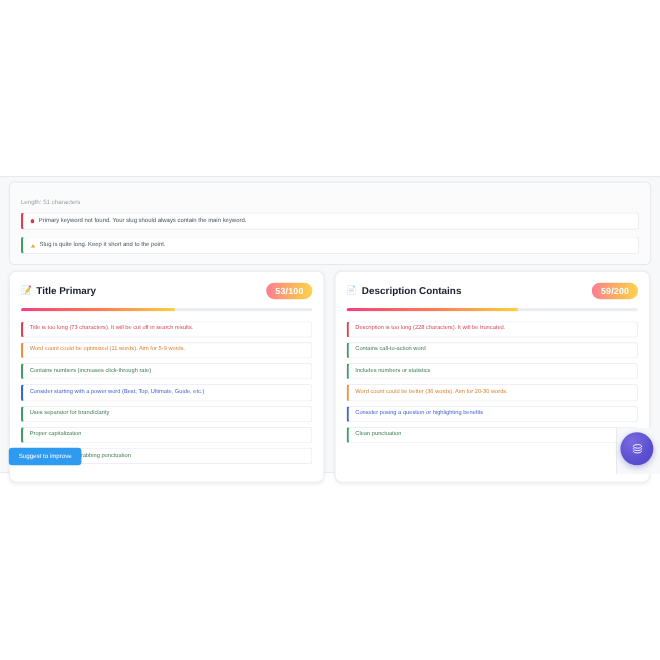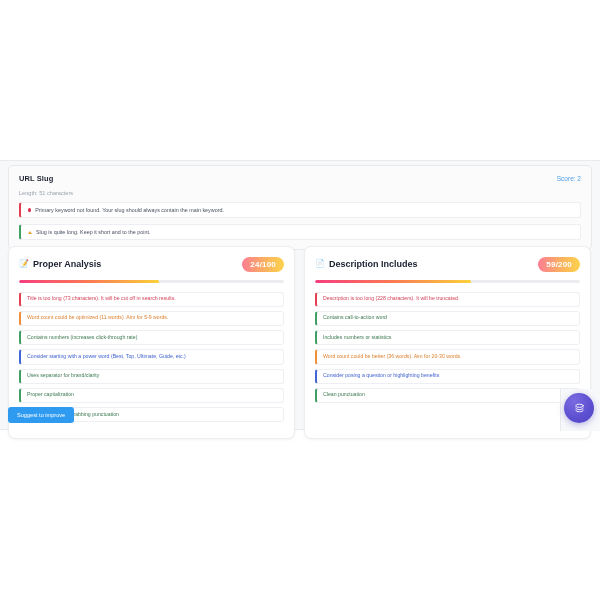--- a/index.html
+++ b/index.html
@@ -186,64 +186,60 @@
   }
   .fab svg { display: block; }
 </style>
 </head>
 <body>
 
 <div class="page">
   <div class="app-region">
 
     <div class="slug-card">
-      <div class="slug-head">
-        <span class="slug-title">URL Slug</span>
-        <span class="slug-score">Score: 2</span>
-      </div>
       <div class="slug-length">Length: 51 characters</div>
       <div id="slug-alerts">
           <div class="alert error">
             <span class="dot-error"></span>
             <span>Primary keyword not found. Your slug should always contain the main keyword.</span>
           </div>
           <div class="alert warn">
             <span class="tri-warn"></span>
             <span>Slug is quite long. Keep it short and to the point.</span>
           </div>
         </div>
     </div>
 
     <div class="cards" id="cards">
         <div class="card">
           <div class="card-head">
             <div class="card-title-wrap">
               <span class="card-emoji">📝</span>
-              <span class="card-title">Proper Analysis</span>
+              <span class="card-title">Title Primary</span>
             </div>
-            <span class="score-badge">24/100</span>
+            <span class="score-badge">53/100</span>
           </div>
           <div class="bar-track">
             <div class="bar-fill" style="width: 53%;"></div>
           </div>
           <div class="items">
             <div class="item error">Title is too long (73 characters). It will be cut off in search results.</div>
             <div class="item warn">Word count could be optimized (11 words). Aim for 5-9 words.</div>
             <div class="item good">Contains numbers (increases click-through rate)</div>
             <div class="item info">Consider starting with a power word (Best, Top, Ultimate, Guide, etc.)</div>
             <div class="item good">Uses separator for brand/clarity</div>
             <div class="item good">Proper capitalization</div>
             <div class="item good">Contains attention-grabbing punctuation</div>
           </div>
         </div>
         <div class="card">
           <div class="card-head">
             <div class="card-title-wrap">
               <span class="card-emoji">📄</span>
-              <span class="card-title">Description Includes</span>
+              <span class="card-title">Description Contains</span>
             </div>
             <span class="score-badge">59/200</span>
           </div>
           <div class="bar-track">
             <div class="bar-fill" style="width: 59%;"></div>
           </div>
           <div class="items">
             <div class="item error">Description is too long (228 characters). It will be truncated.</div>
             <div class="item good">Contains call-to-action word</div>
             <div class="item good">Includes numbers or statistics</div>

